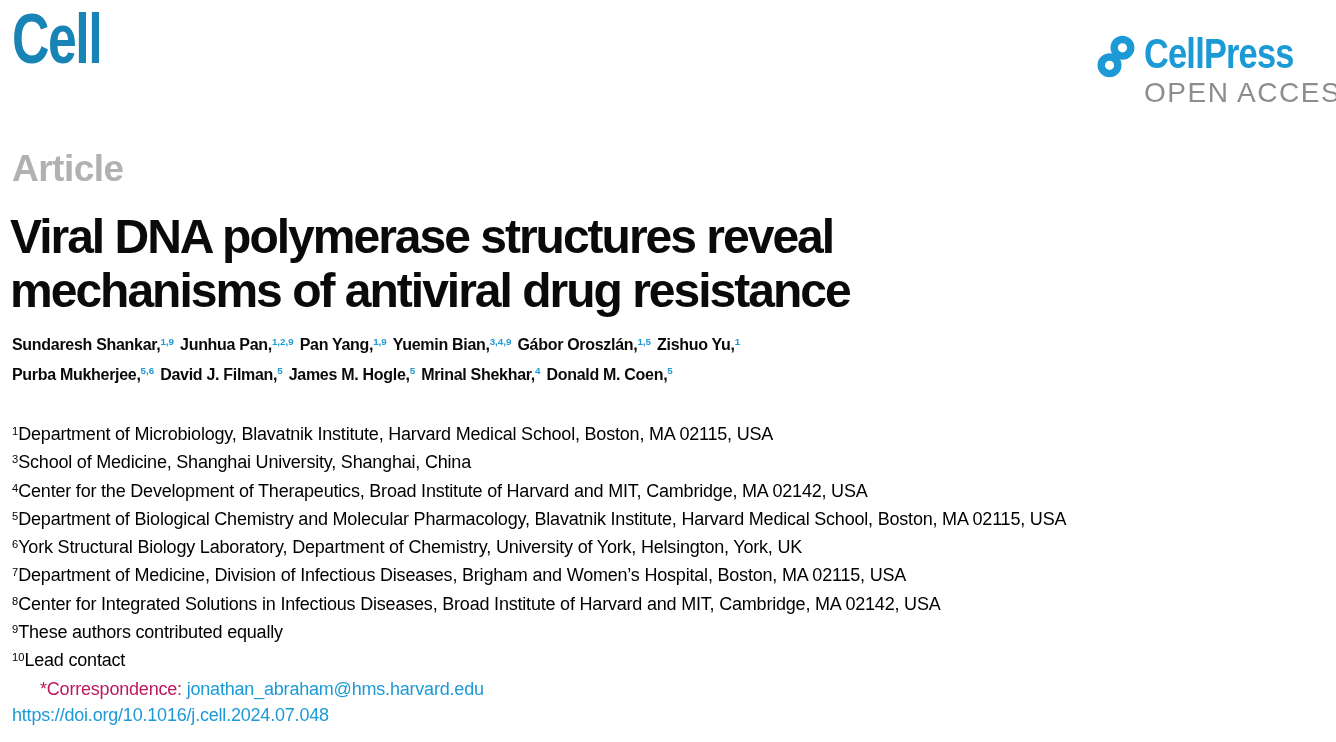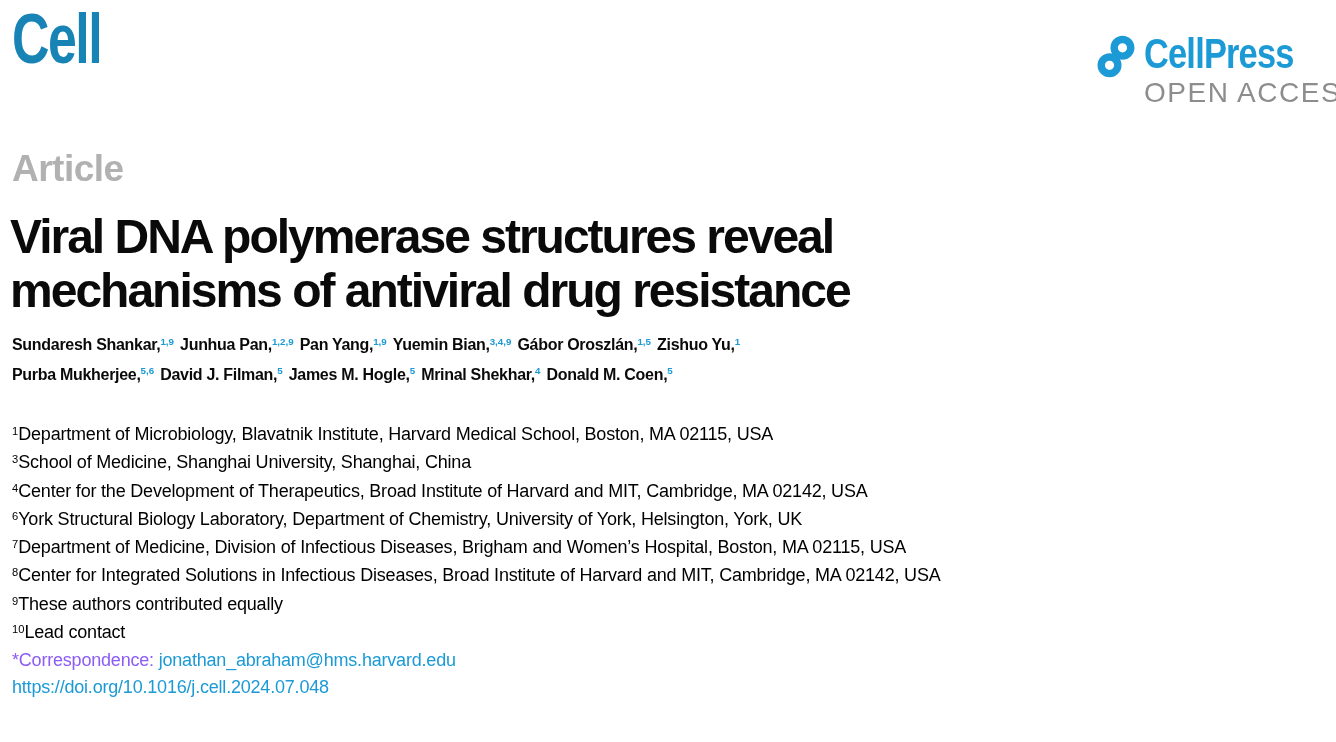--- a/index.html
+++ b/index.html
@@ -71,21 +71,21 @@
   }
   .authors .sup{color:var(--brand-cyan);}
 
   .affils{
     position:absolute;left:12px;top:421px;
     font-size:18px;line-height:26.3px;font-weight:normal;
     letter-spacing:-.2px;color:#000;
   }
   .affil-line .sup{font-size:62%;top:-.45em;color:#000;font-weight:normal;}
   .link{color:var(--brand-cyan);text-decoration:none;cursor:pointer;margin-top:42px;}
-  .corr-label{color:#8b5cf6;}
+  .corr-label{color:#be185d;margin-left:28px;}
 </style>
 </head>
 <body>
 
 <div class="page">
 
   <div class="cell-logo">Cell</div>
 
   <div class="cellpress">
     <svg class="cp-icon" viewBox="0 0 52 48" aria-hidden="true">
@@ -108,20 +108,21 @@
   <div class="authors" id="authors">
       <div><span class="author-group"><span>Sundaresh Shankar,</span><span class="sup">1,9</span></span><span class="author-group"><span>Junhua Pan,</span><span class="sup">1,2,9</span></span><span class="author-group"><span>Pan Yang,</span><span class="sup">1,9</span></span><span class="author-group"><span>Yuemin Bian,</span><span class="sup">3,4,9</span></span><span class="author-group"><span>Gábor Oroszlán,</span><span class="sup">1,5</span></span><span class="author-group"><span>Zishuo Yu,</span><span class="sup">1</span></span></div>
       <div><span class="author-group"><span>Purba Mukherjee,</span><span class="sup">5,6</span></span><span class="author-group"><span>David J. Filman,</span><span class="sup">5</span></span><span class="author-group"><span>James M. Hogle,</span><span class="sup">5</span></span><span class="author-group"><span>Mrinal Shekhar,</span><span class="sup">4</span></span><span class="author-group"><span>Donald M. Coen,</span><span class="sup">5</span></span></div>
     </div>
 
   <div class="affils">
     <div id="affil-lines">
         <div class="affil-line"><span class="sup">1</span><span>Department of Microbiology, Blavatnik Institute, Harvard Medical School, Boston, MA 02115, USA</span></div>
         <div class="affil-line"><span class="sup">3</span><span>School of Medicine, Shanghai University, Shanghai, China</span></div>
         <div class="affil-line"><span class="sup">4</span><span>Center for the Development of Therapeutics, Broad Institute of Harvard and MIT, Cambridge, MA 02142, USA</span></div>
+        <div class="affil-line"><span class="sup">5</span><span>Department of Biological Chemistry and Molecular Pharmacology, Blavatnik Institute, Harvard Medical School, Boston, MA 02115, USA</span></div>
         <div class="affil-line"><span class="sup">6</span><span>York Structural Biology Laboratory, Department of Chemistry, University of York, Helsington, York, UK</span></div>
         <div class="affil-line"><span class="sup">7</span><span>Department of Medicine, Division of Infectious Diseases, Brigham and Women’s Hospital, Boston, MA 02115, USA</span></div>
         <div class="affil-line"><span class="sup">8</span><span>Center for Integrated Solutions in Infectious Diseases, Broad Institute of Harvard and MIT, Cambridge, MA 02142, USA</span></div>
         <div class="affil-line"><span class="sup">9</span><span>These authors contributed equally</span></div>
         <div class="affil-line"><span class="sup">10</span><span>Lead contact</span></div>
       </div>
     <div class="corr-line">
       <span class="corr-label">*Correspondence:</span>
       <a class="link">jonathan_abraham@hms.harvard.edu</a>
     </div>

